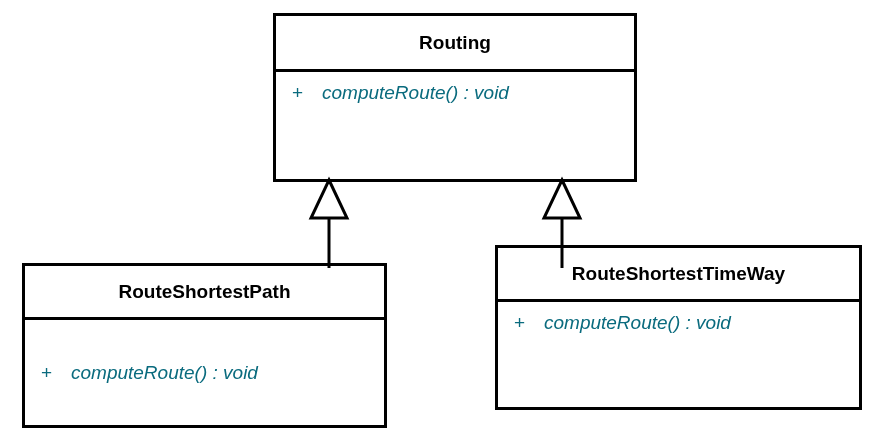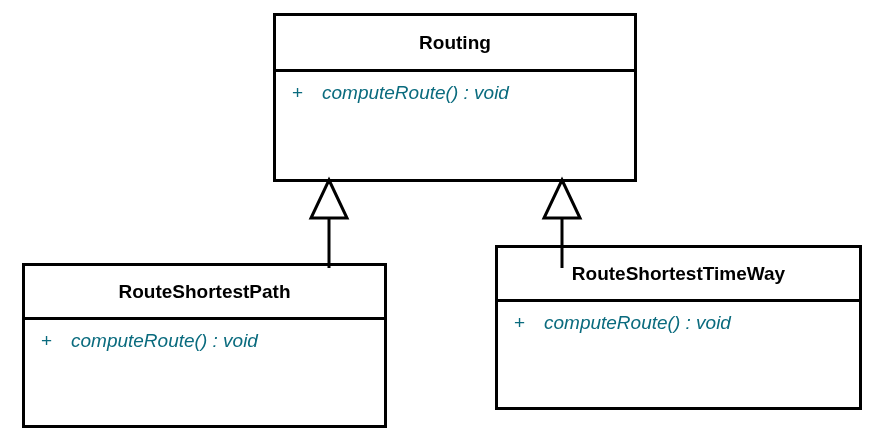--- a/index.html
+++ b/index.html
@@ -72,20 +72,21 @@
     width: 364px;
     height: 169px;
   }
   #class-routing > .uml-class-name { height: 56px; }
 
   #class-route-shortest-path {
     left: 22px;
     top: 263px;
     width: 365px;
     height: 165px;
+    gap: 32px;
   }
   #class-route-shortest-path > .uml-class-name { height: 54px; }
 
   #class-route-shortest-time-way {
     left: 495px;
     top: 245px;
     width: 367px;
     height: 165px;
     align-items: flex-end;
   }

